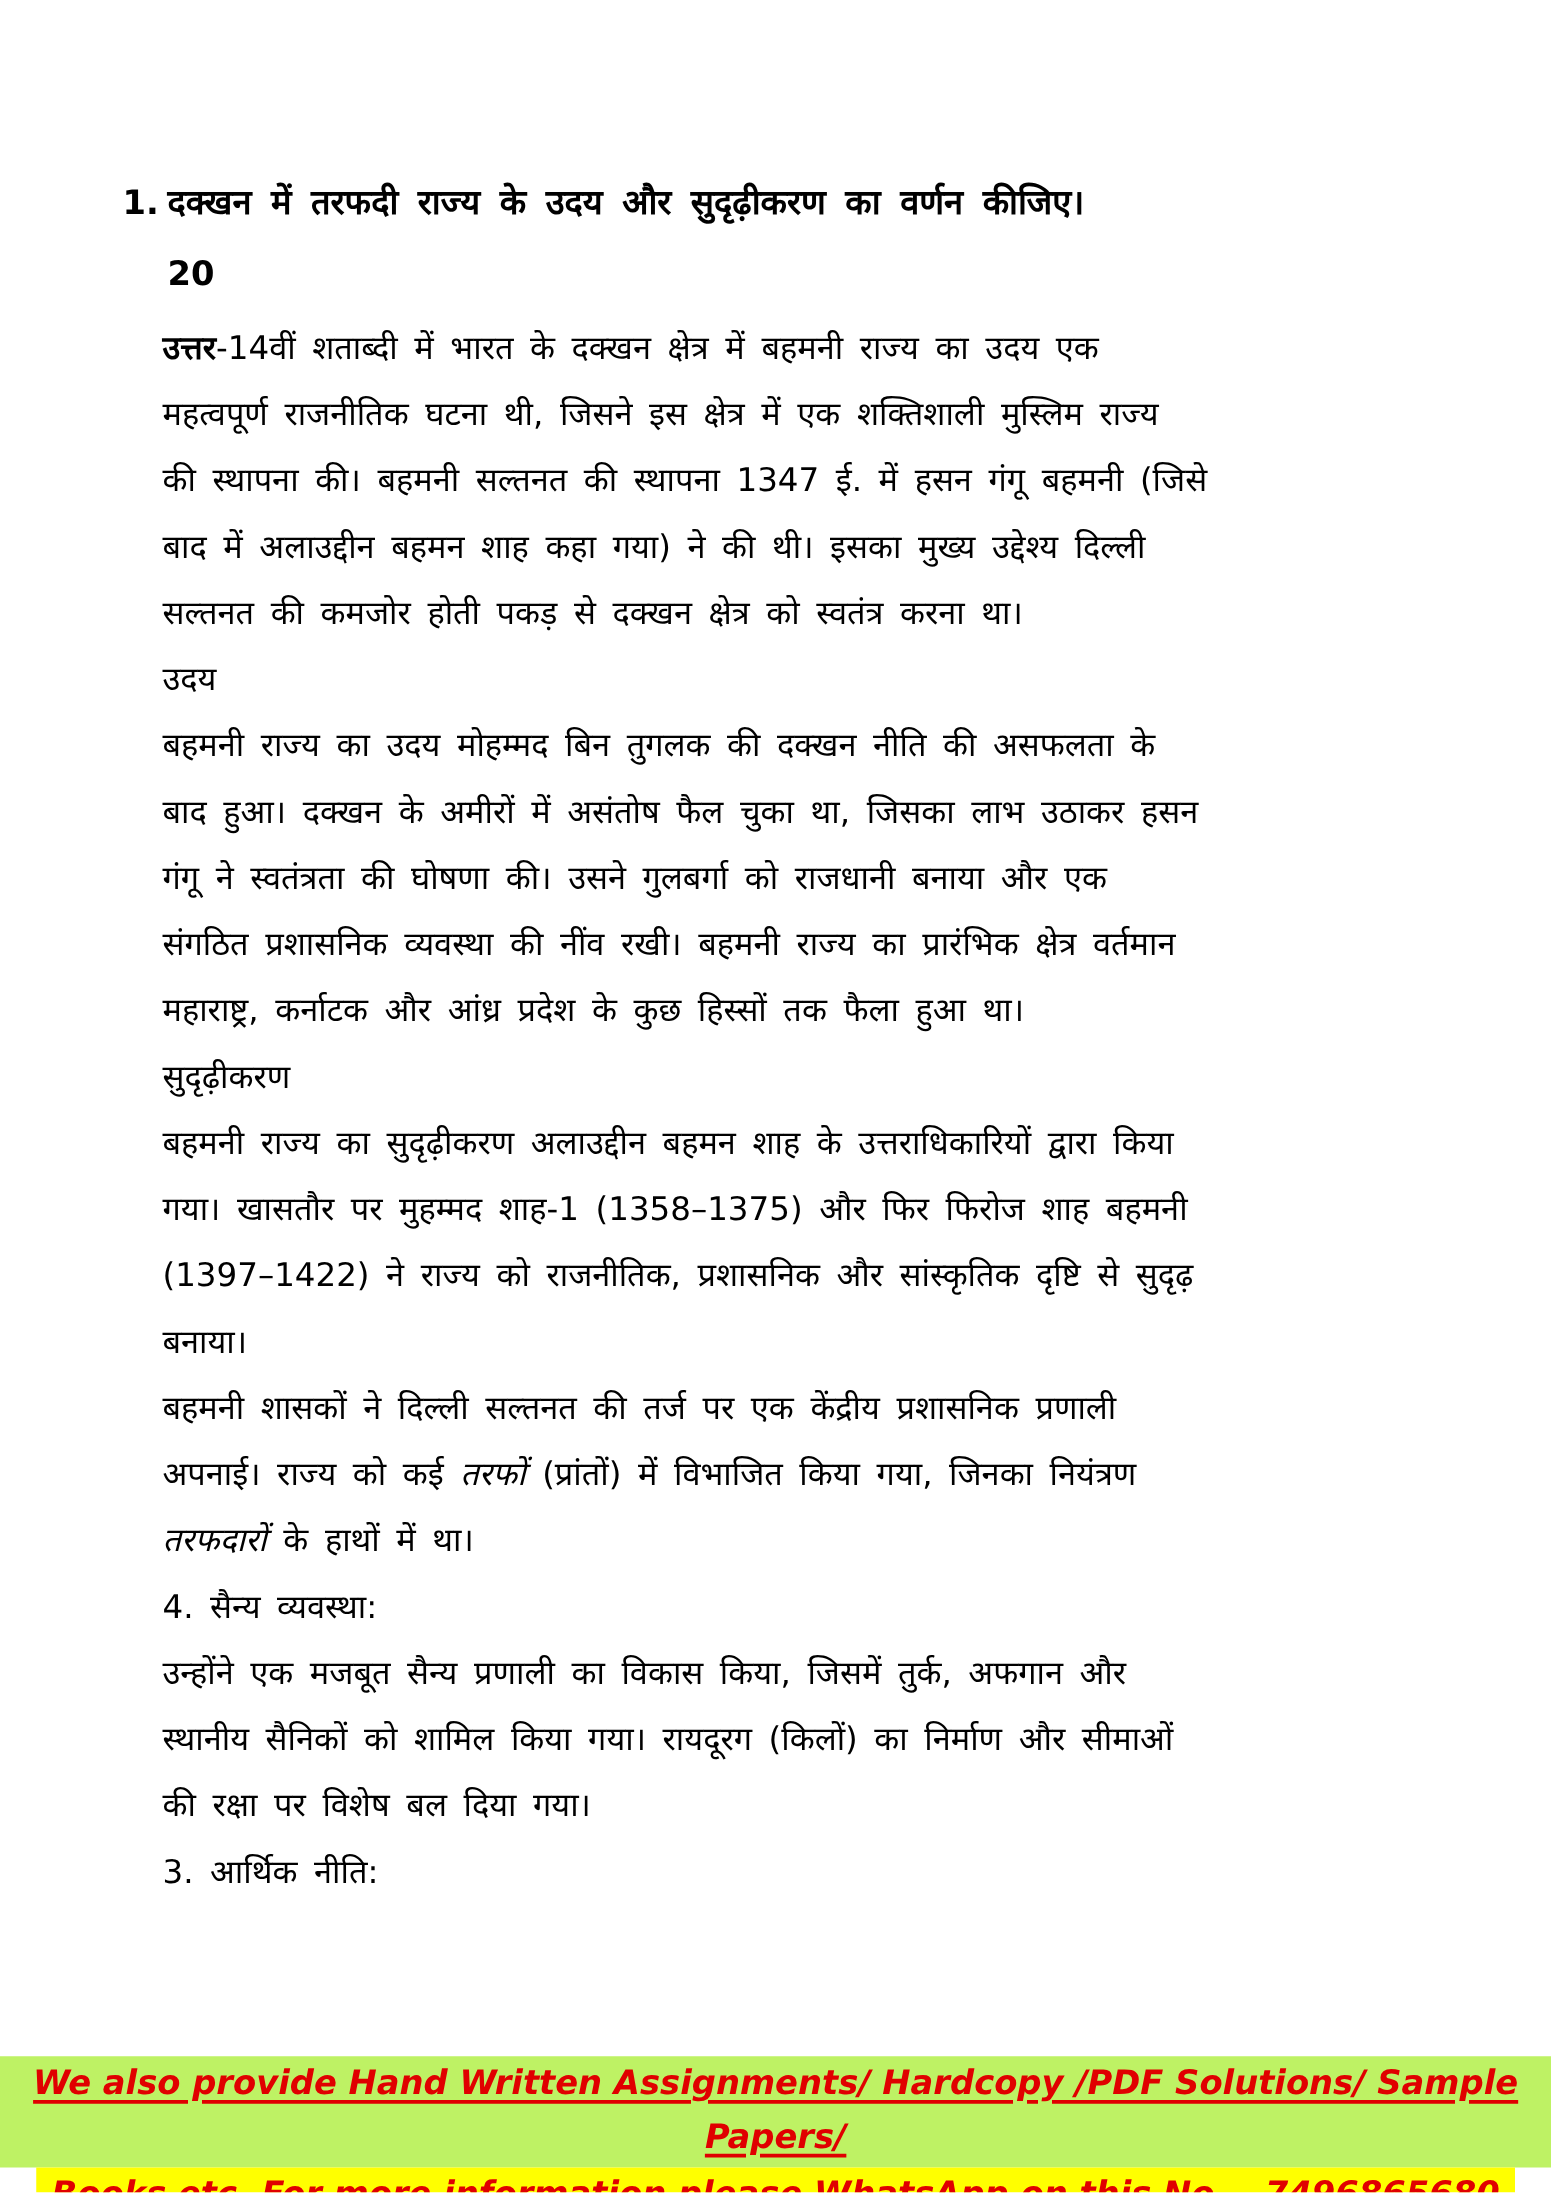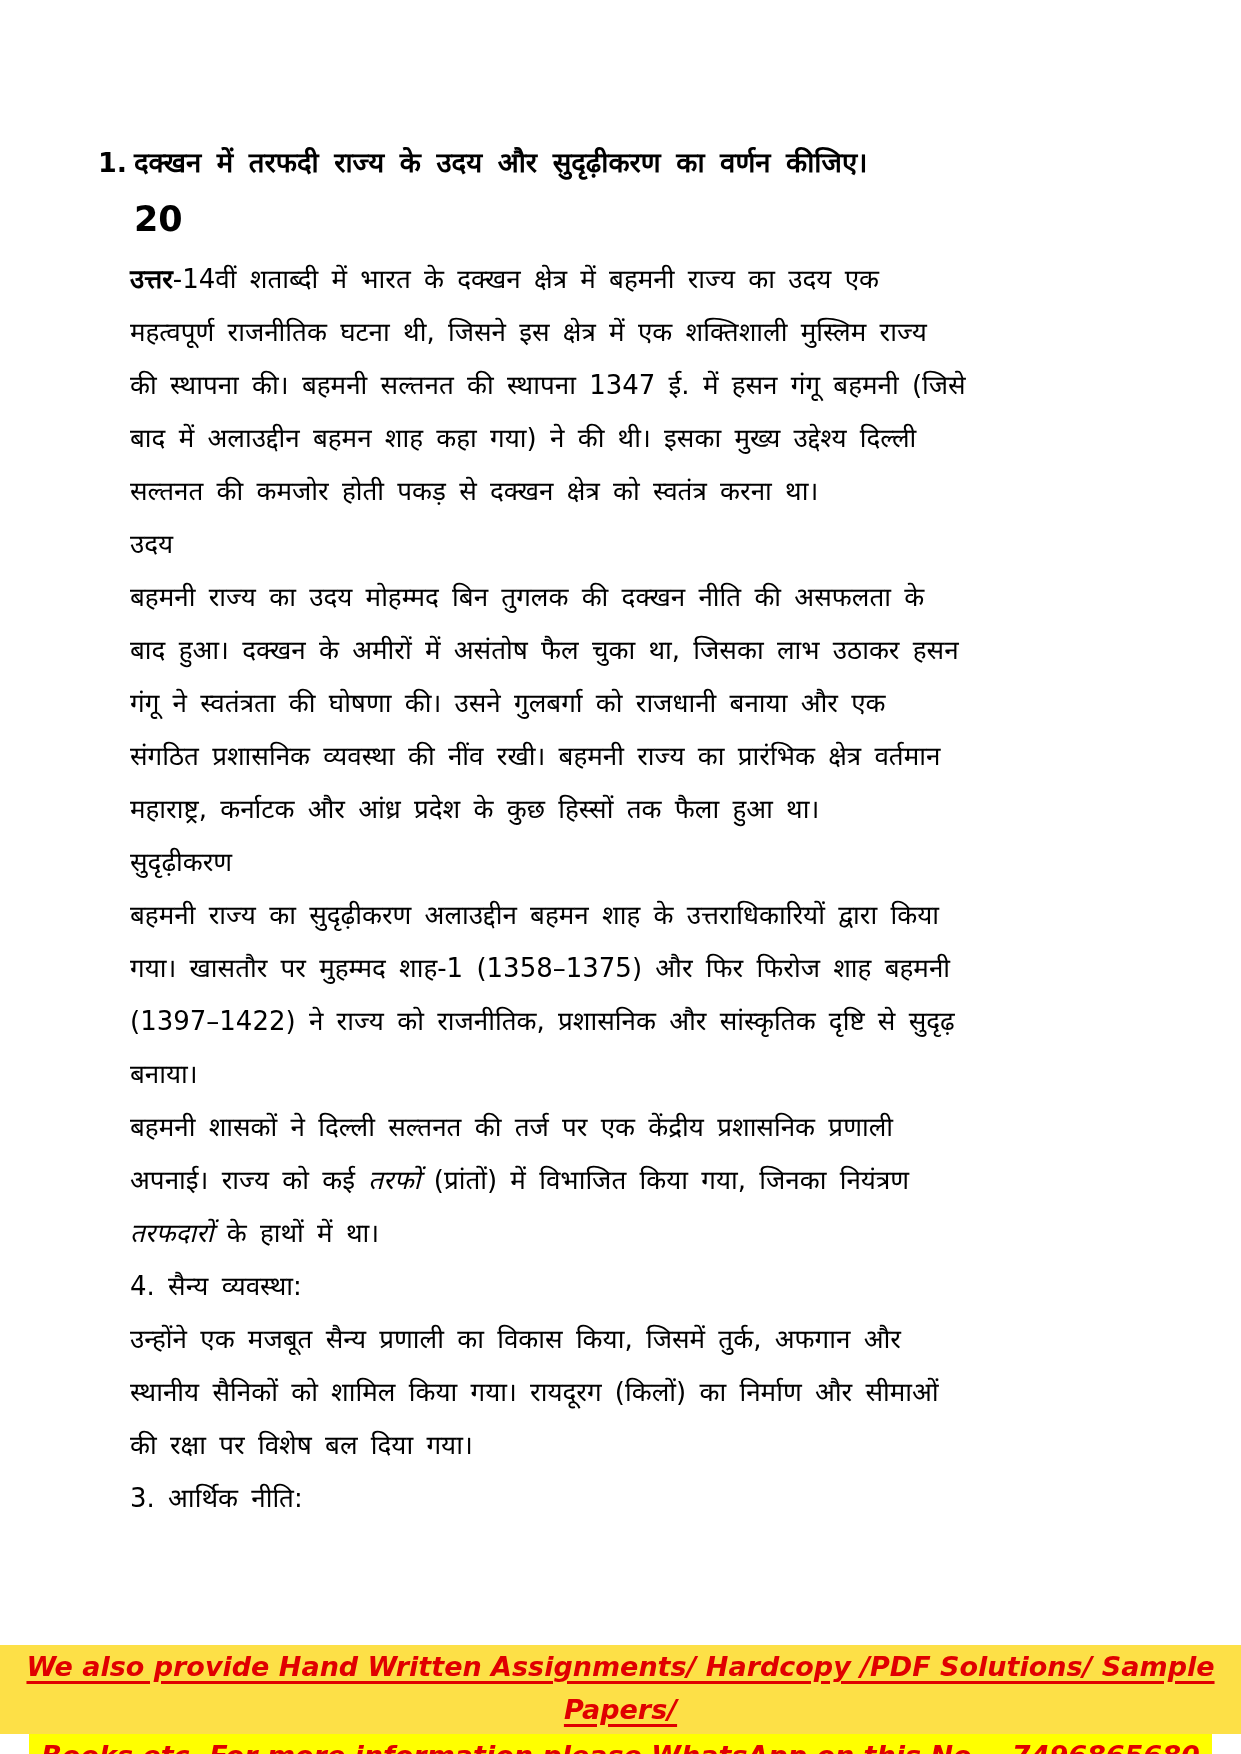--- a/index.html
+++ b/index.html
@@ -30,21 +30,21 @@
     flex: 0 0 36px;
   }
   .q-title {
     font-weight: bold;
     font-size: 27.5px;
     line-height: 57px;
     word-spacing: 6px;
   }
   .q-marks {
     font-weight: bold;
-    font-size: 35px;
+    font-size: 27px;
     line-height: 57px;
   }
 
   
   .body-text {
     position: absolute;
     top: 253px;
     left: 130px;
     right: 24px;
     font-size: 26px;
@@ -115,20 +115,20 @@
       <div class="line"><span class="seg-i">तरफदारों</span><span> के हाथों में था।</span></div>
       <div class="line heading">4. सैन्य व्यवस्था:</div>
       <div class="line"><span>उन्होंने एक मजबूत सैन्य प्रणाली का विकास किया, जिसमें तुर्क, अफगान और</span></div>
       <div class="line"><span>स्थानीय सैनिकों को शामिल किया गया। रायदूरग (किलों) का निर्माण और सीमाओं</span></div>
       <div class="line"><span>की रक्षा पर विशेष बल दिया गया।</span></div>
       <div class="line heading">3. आर्थिक नीति:</div>
     </div>
 
   <div class="footer">
     <div>
-      <span class="hl" style="background: #fde047; color: rgb(224, 0, 0); text-decoration-color: rgb(224, 0, 0);">We also provide Hand Written Assignments/ Hardcopy /PDF Solutions/ Sample Papers/</span>
+      <span class="hl" style="background: #bef264; color: rgb(224, 0, 0); text-decoration-color: rgb(224, 0, 0);">We also provide Hand Written Assignments/ Hardcopy /PDF Solutions/ Sample Papers/</span>
     </div>
     <div>
       <span class="hl" style="background: rgb(255, 255, 0); color: rgb(224, 0, 0); text-decoration-color: rgb(224, 0, 0);">Books etc. For more information please WhatsApp on this No. - 7496865680</span>
     </div>
   </div>
 
 </div>
 
 </body></html>

